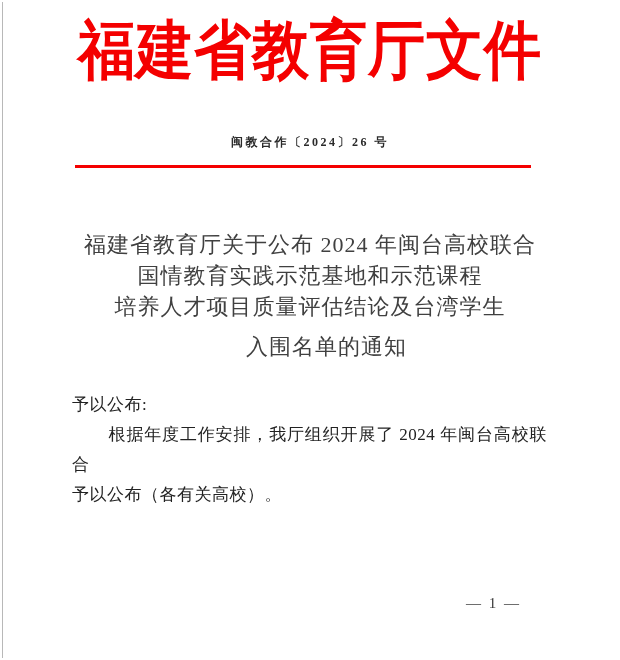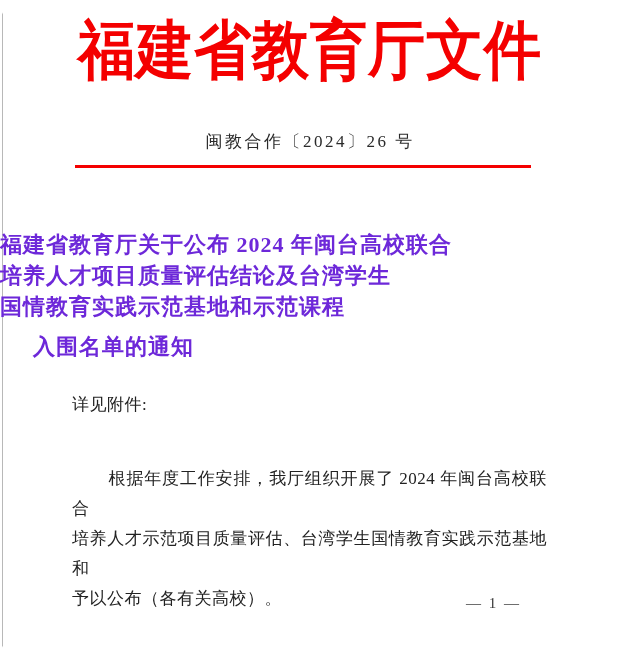--- a/index.html
+++ b/index.html
@@ -5,21 +5,20 @@
   * { margin: 0; padding: 0; box-sizing: border-box; }
   html, body { background: #ffffff; }
   .page {
     position: relative;
     width: 620px;
     height: 660px;
     background: #ffffff;
     overflow: hidden;
     font-family: "Liberation Serif", "DejaVu Serif", serif;
     color: #1a1a1a;
-    border-radius: 24px;
   }
   .edge-line {
     position: absolute;
     left: 2px;
     top: 2px;
     width: 1px;
     height: 656px;
     background: #b8b8b8;
   }
   .letterhead {
@@ -36,60 +35,61 @@
     transform: scaleY(1.12);
     transform-origin: center top;
     white-space: nowrap;
   }
   .doc-number {
     position: absolute;
     top: 130px;
     left: 0;
     width: 100%;
     text-align: center;
-    font-size: 17px;
+    font-size: 12px;
     line-height: 24px;
     letter-spacing: 2.5px;
     color: #2a2a2a;
     white-space: nowrap;
+    font-weight: bold;
   }
   .red-rule {
     position: absolute;
     top: 165px;
     left: 75px;
     width: 456px;
     height: 3px;
     background: #f40000;
   }
   .doc-title {
     position: absolute;
     top: 229px;
     left: 0;
     width: 100%;
-    text-align: left;
-    font-weight: bold;
+    text-align: center;
+    font-weight: normal;
     font-size: 22px;
     line-height: 31px;
-    color: #6d28d9;
+    color: #404040;
     letter-spacing: 1px;
   }
   .doc-title .t-line { white-space: nowrap; }
   .doc-title .t-line.last { margin-top: 9px; margin-left: 33px; }
   .doc-body {
     position: absolute;
     top: 390px;
     left: 72px;
     width: 475px;
     font-size: 17px;
     line-height: 30px;
     color: #222222;
     letter-spacing: 0.5px;
   }
   .doc-body .line { min-height: 30px; }
-  .doc-body .line.indent { text-indent: 2.15em; margin-top: 44px; }
+  .doc-body .line.indent { text-indent: 2.15em; }
   .doc-body .line.fill {
     text-align: justify;
     text-align-last: justify;
   }
   .page-number {
     position: absolute;
     top: 593px;
     right: 99px;
     font-size: 15px;
     line-height: 20px;
@@ -106,27 +106,26 @@
   <div class="edge-line"></div>
 
   <div class="letterhead">福建省教育厅文件</div>
 
   <div class="doc-number">闽教合作〔2024〕26 号</div>
 
   <div class="red-rule"></div>
 
   <div class="doc-title">
     <div class="t-line">福建省教育厅关于公布 2024 年闽台高校联合</div>
+    <div class="t-line">国情教育实践示范基地和示范课程</div>
     <div class="t-line">培养人才项目质量评估结论及台湾学生</div>
-    <div class="t-line">国情教育实践示范基地和示范课程</div>
     <div class="t-line last">入围名单的通知</div>
   </div>
 
   <div class="doc-body">
-    <div class="line">详见附件:</div>
+    <div class="line">予以公布:</div>
     <div class="line indent fill">根据年度工作安排，我厅组织开展了 2024 年闽台高校联合</div>
-    <div class="line fill">培养人才示范项目质量评估、台湾学生国情教育实践示范基地和</div>
     <div class="line">予以公布（各有关高校）。</div>
   </div>
 
   <div class="page-number">— 1 —</div>
 
 </div>
 
 </body></html>

